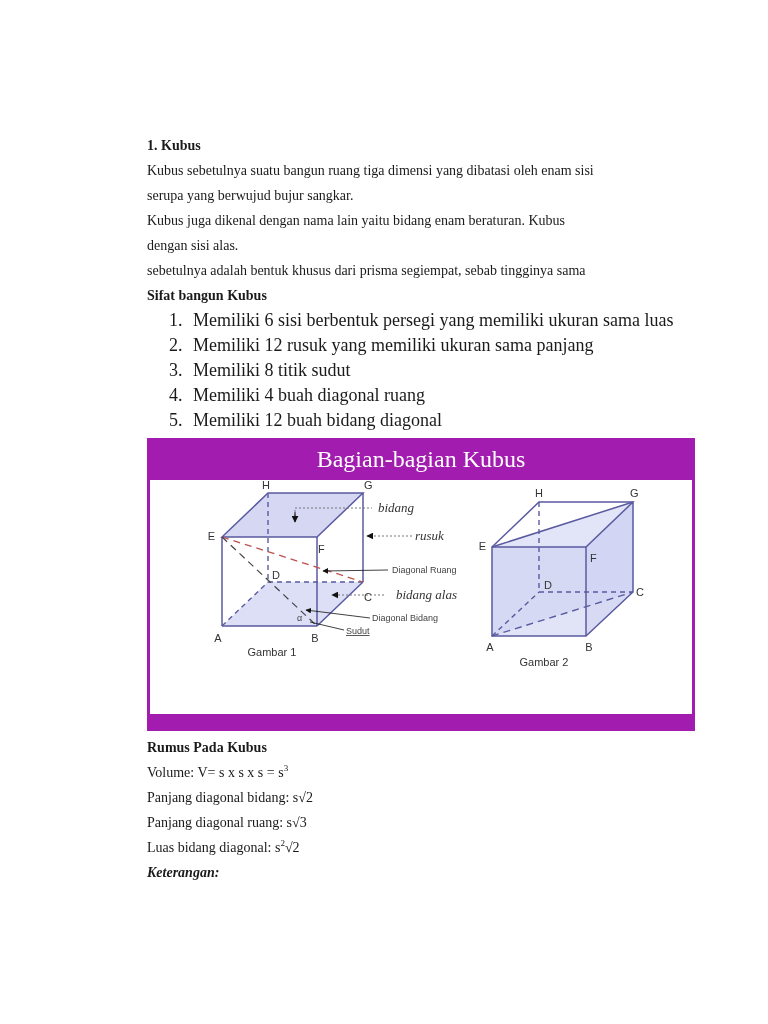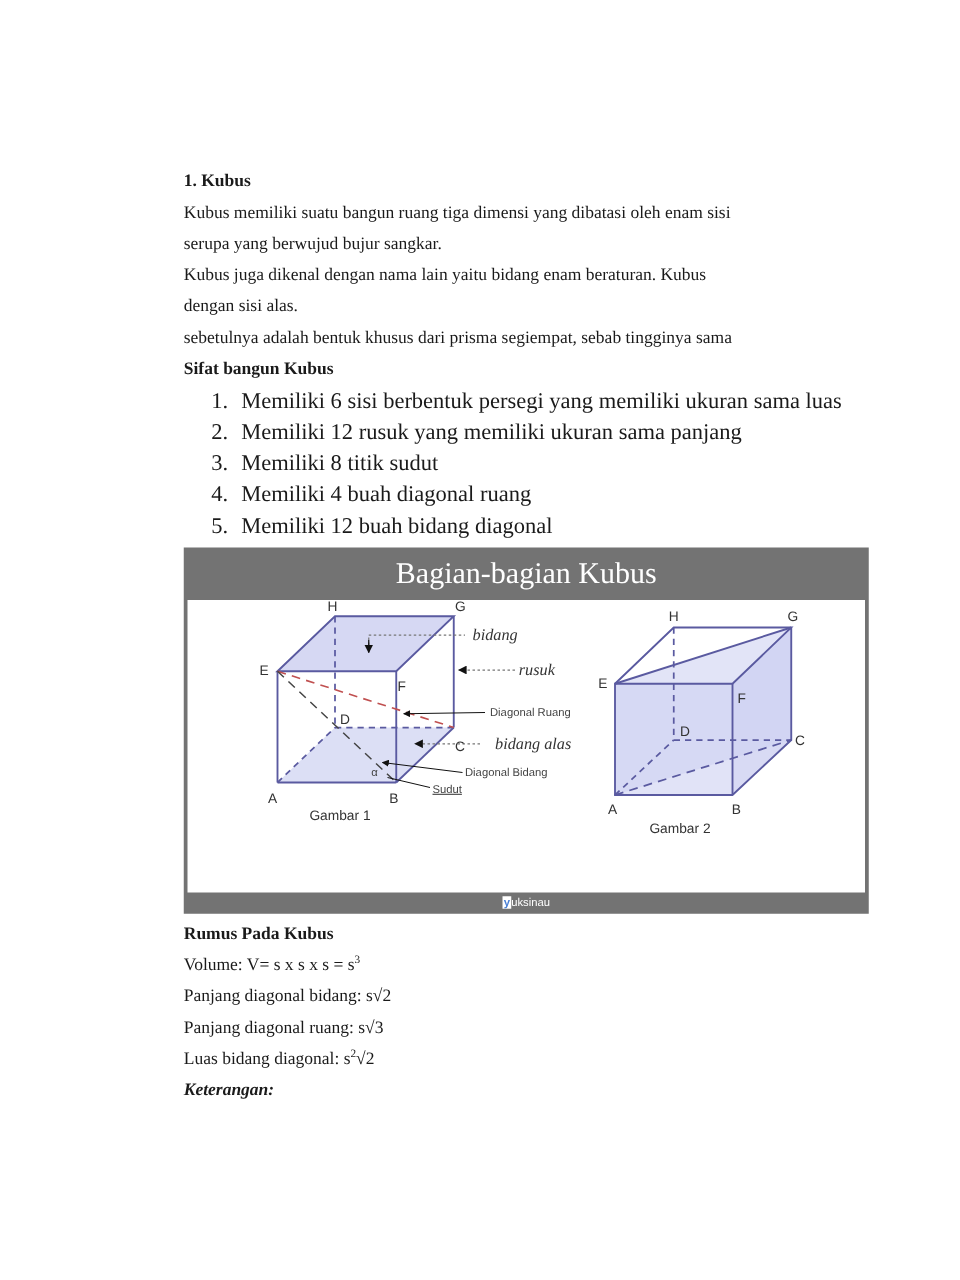--- a/index.html
+++ b/index.html
@@ -11,21 +11,21 @@
     .line { font-size: 14px; line-height: 25px; height: 25px; white-space: nowrap; }
     .bold { font-weight: bold; }
     .bi { font-weight: bold; font-style: italic; }
     ol.props { margin: 0; padding: 0; list-style: none; }
     ol.props li { font-size: 18px; line-height: 25px; height: 25px; white-space: nowrap; }
     ol.props .num { display: inline-block; width: 22px; margin-left: 22px; }
     ol.props .txt { margin-left: 2px; }
 
     .figure {
       position: absolute; left: 147px; top: 438px; width: 548px; height: 293px;
-      background: #737373; box-sizing: border-box;
+      background: #a21caf; box-sizing: border-box;
     }
     .fig-title {
       height: 42px; line-height: 42px; text-align: center; color: #ffffff;
       font-size: 24px; font-family: "Liberation Serif", serif;
     }
     .fig-body {
       position: absolute; left: 3px; top: 42px; width: 542px; height: 234px; background: #ffffff;
     }
     .fig-footer {
       position: absolute; left: 0; bottom: 0; width: 100%; height: 17px;
@@ -37,21 +37,21 @@
     .ital { font-family: "Liberation Serif", serif; font-style: italic; font-size: 13px; fill: #333; }
     .small { font-size: 9px; fill: #444; }
     sup { font-size: 9px; line-height: 0; }
     .formulas { position: absolute; left: 147px; top: 735px; width: 520px; }
   </style>
 </head>
 <body>
 
 <div class="page">
   <div class="line bold">1. Kubus</div>
-  <div class="line">Kubus memiliki suatu bangun ruang tiga dimensi yang dibatasi oleh enam sisi</div>
+  <div class="line">Kubus sebetulnya suatu bangun ruang tiga dimensi yang dibatasi oleh enam sisi</div>
   <div class="line">serupa yang berwujud bujur sangkar.</div>
   <div class="line">Kubus juga dikenal dengan nama lain yaitu bidang enam beraturan. Kubus</div>
   <div class="line">dengan sisi alas.</div>
   <div class="line">sebetulnya adalah bentuk khusus dari prisma segiempat, sebab tingginya sama</div>
   <div class="line bold">Sifat bangun Kubus</div>
   <ol class="props">
     <li><span class="num">1.</span><span class="txt">Memiliki 6 sisi berbentuk persegi yang memiliki ukuran sama luas</span></li>
     <li><span class="num">2.</span><span class="txt">Memiliki 12 rusuk yang memiliki ukuran sama panjang</span></li>
     <li><span class="num">3.</span><span class="txt">Memiliki 8 titik sudut</span></li>
     <li><span class="num">4.</span><span class="txt">Memiliki 4 buah diagonal ruang</span></li>
@@ -132,21 +132,20 @@
         <text class="lbl" x="336" y="70" text-anchor="end">E</text>
         <text class="lbl" x="440" y="82">F</text>
         <text class="lbl" x="394" y="109">D</text>
         <text class="lbl" x="486" y="116">C</text>
         <text class="lbl" x="340" y="171" text-anchor="middle">A</text>
         <text class="lbl" x="439" y="171" text-anchor="middle">B</text>
         <text class="lbl" x="394" y="186" text-anchor="middle">Gambar 2</text>
       </g>
     </svg>
   </div>
-  <div class="fig-footer"><span class="y">y</span><span>uksinau</span></div>
 </div>
 
 <div class="formulas">
   <div class="line bold">Rumus Pada Kubus</div>
   <div class="line"><span>Volume: V= s x s x s = s</span><sup>3</sup></div>
   <div class="line">Panjang diagonal bidang: s√2</div>
   <div class="line">Panjang diagonal ruang: s√3</div>
   <div class="line"><span>Luas bidang diagonal: s</span><sup>2</sup><span>√2</span></div>
   <div class="line bi">Keterangan:</div>
 </div>

